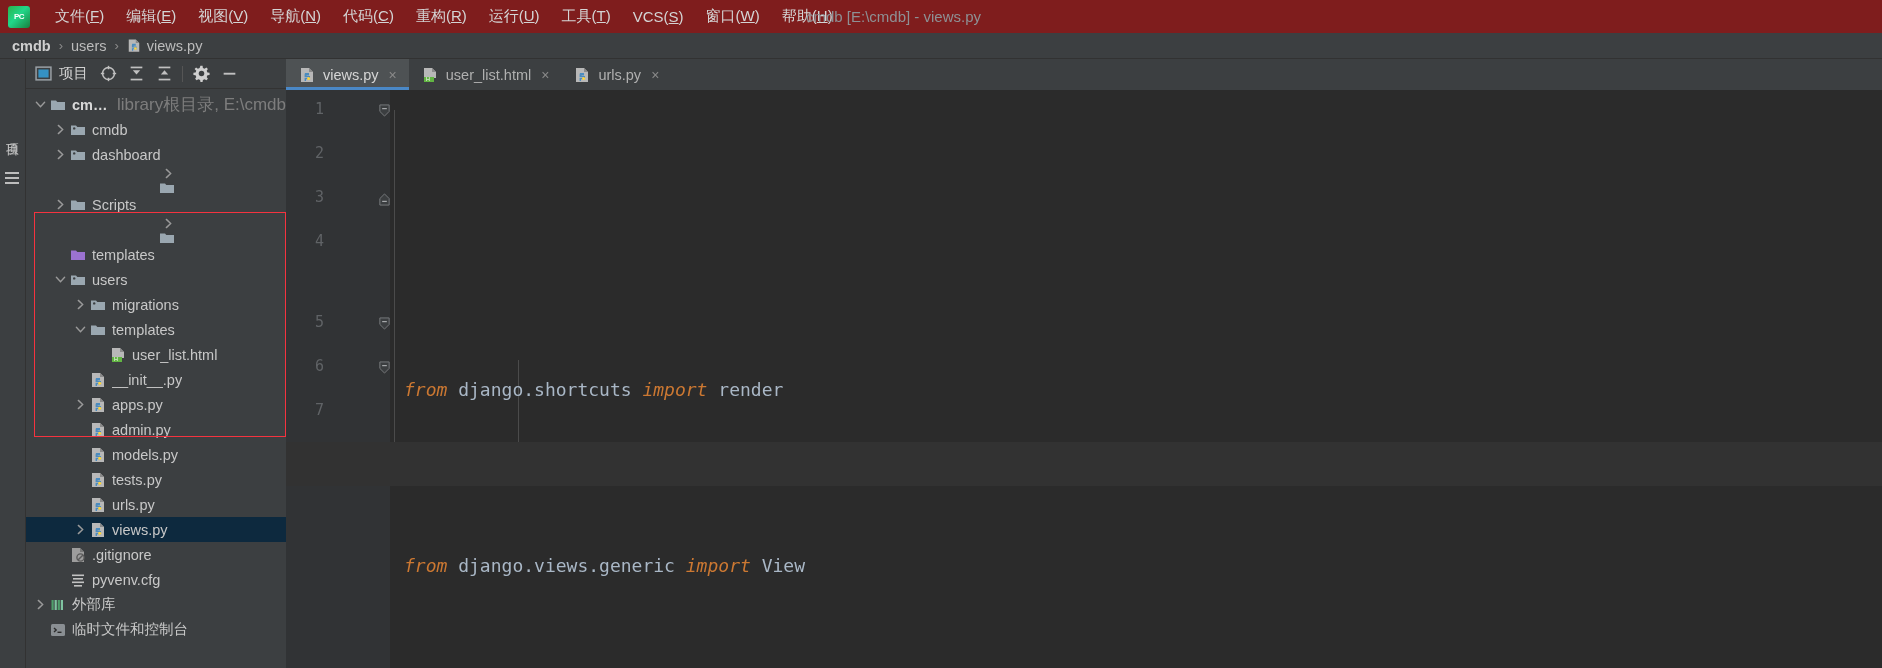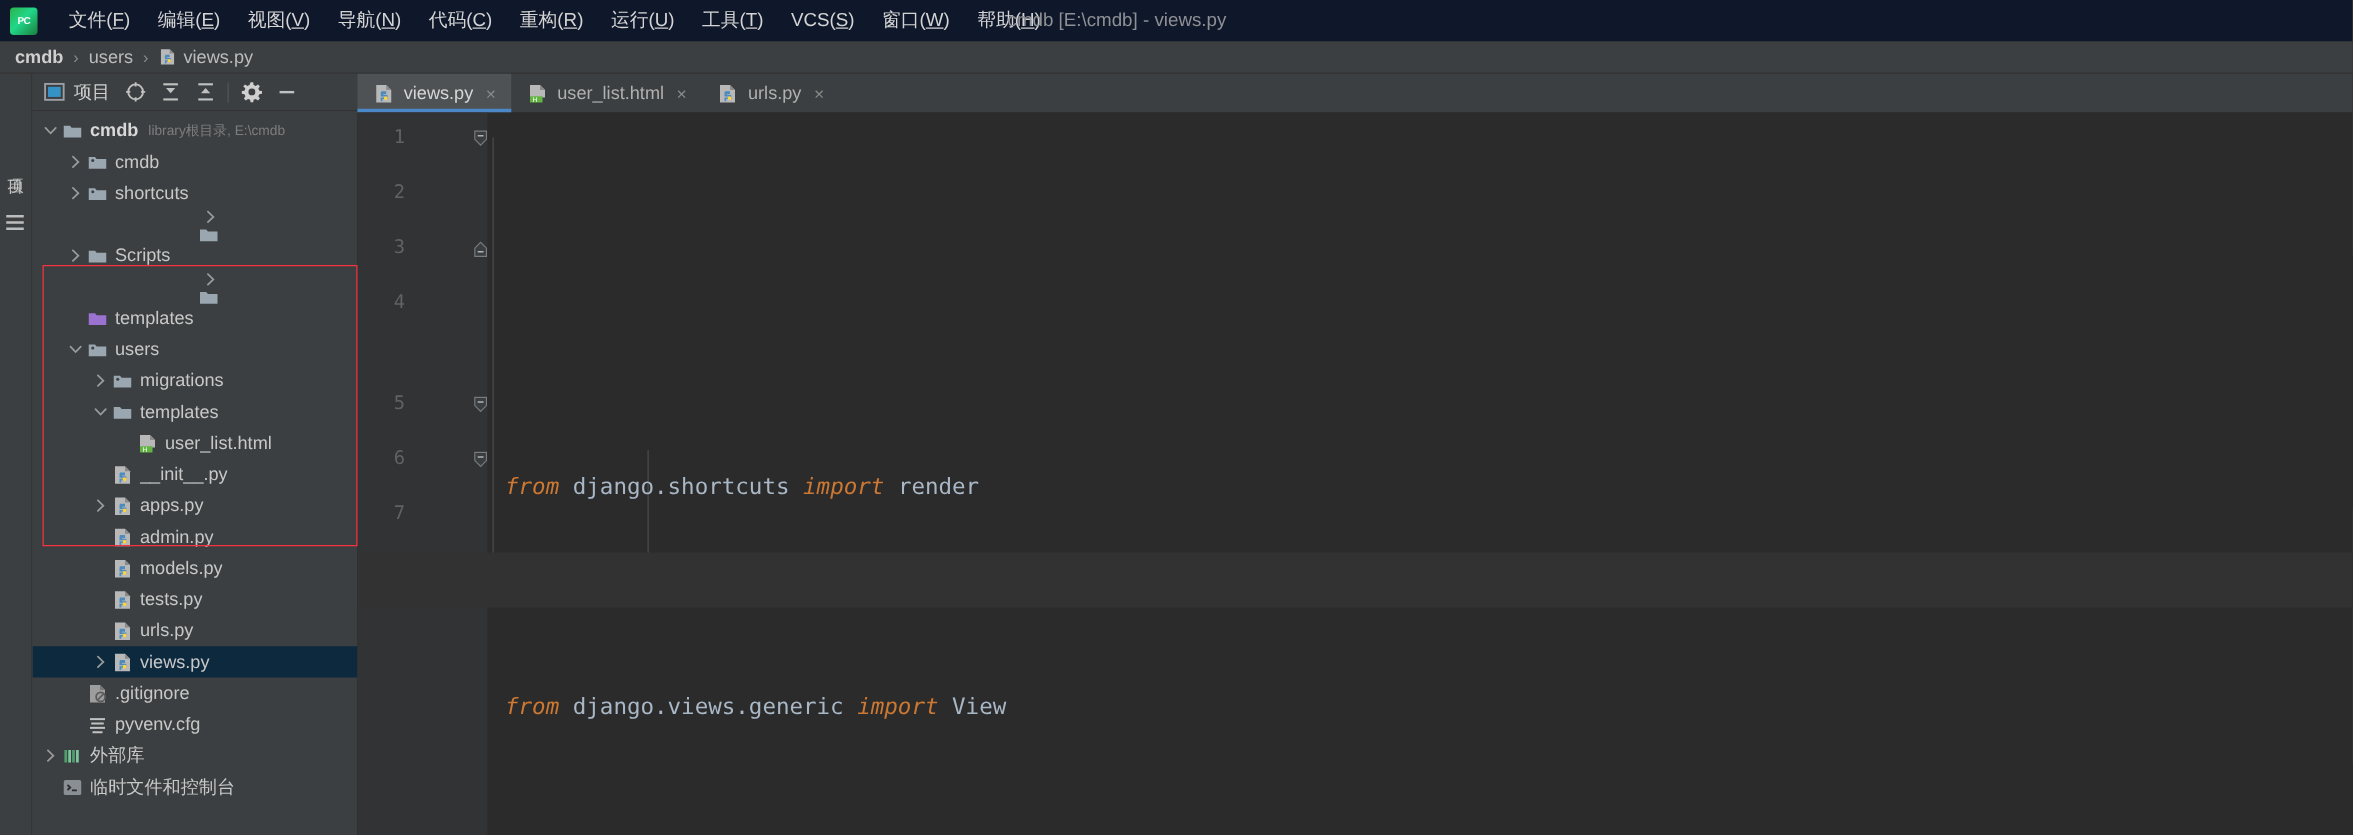--- a/index.html
+++ b/index.html
@@ -7,21 +7,21 @@
   body {
     width:1882px; height:668px;
     font-family:"Liberation Sans", sans-serif;
     color:#bbbbbb;
     overflow:hidden;
     position:relative;
   }
 
   
   .menubar {
-    height:33px; background:#0f172a;
+    height:33px; background:#7f1d1d;
     display:flex; align-items:center; padding-left:8px;
     position:relative;
     text-align:center;
   }
   .app-icon {
     width:22px; height:22px; border-radius:3px;
     background:linear-gradient(135deg,#2bb24c 0%, #21d789 45%, #1a7f3e 100%);
     position:relative; margin-right:14px; flex:none;
     display:flex; align-items:center; justify-content:center;
   }
@@ -78,21 +78,21 @@
   .row {
     height:25px; display:flex; align-items:center;
     font-size:14.5px; color:#c8c8c8; white-space:nowrap; position:relative;
   }
   .row.sel { background:#0d293e; }
   .arrow { width:13px; height:13px; flex:none; margin-right:3px; position:relative; }
   .arrow.none { visibility:hidden; }
   .arrow svg { display:block; }
   .ic { width:16px; height:16px; margin-right:6px; flex:none; position:relative;}
   .rlabel { overflow:hidden; text-overflow:ellipsis;}
-  .rnote { color:#7d7d7d; margin-left:8px; font-size:11px;}
+  .rnote { color:#7d7d7d; margin-left:8px; font-size:17px;}
   .root-name { font-weight:bold; color:#d8d8d8;}
 
   
   .redbox {
     position:absolute; border:1.6px solid #f5333f;
     pointer-events:none; z-index:40;
   }
 
   
   .editor-area { flex:1; display:flex; flex-direction:column; background:#2b2b2b; min-width:0;}
@@ -254,21 +254,21 @@
         <div class="row" style="padding-left: 28px;">
           <span class="arrow">
             <svg viewBox="0 0 12 12">
               <path d="M4 2.2 L8 6 L4 9.8" fill="none" stroke="#9a9a9a" stroke-width="1.3" stroke-linecap="round"></path>
             </svg>
           </span>
           <span class="ic"><svg viewBox="0 0 16 16">
               <path d="M1 3.5h5l1.3 1.6H15V13H1z" fill="#9aa7b0"></path>
               <circle cx="4.2" cy="6.4" r="1.2" fill="#3c3f41"></circle>
             </svg></span>
-          <span class="rlabel">shortcuts</span>
+          <span class="rlabel">dashboard</span>
         </div>
         <div class="row" style="padding-left: 28px; flex-direction: column;">
           <span class="arrow">
             <svg viewBox="0 0 12 12">
               <path d="M4 2.2 L8 6 L4 9.8" fill="none" stroke="#9a9a9a" stroke-width="1.3" stroke-linecap="round"></path>
             </svg>
           </span>
           <span class="ic"><svg viewBox="0 0 16 16">
               <path d="M1 3.5h5l1.3 1.6H15V13H1z" fill="#9aa7b0"></path>
             </svg></span>

